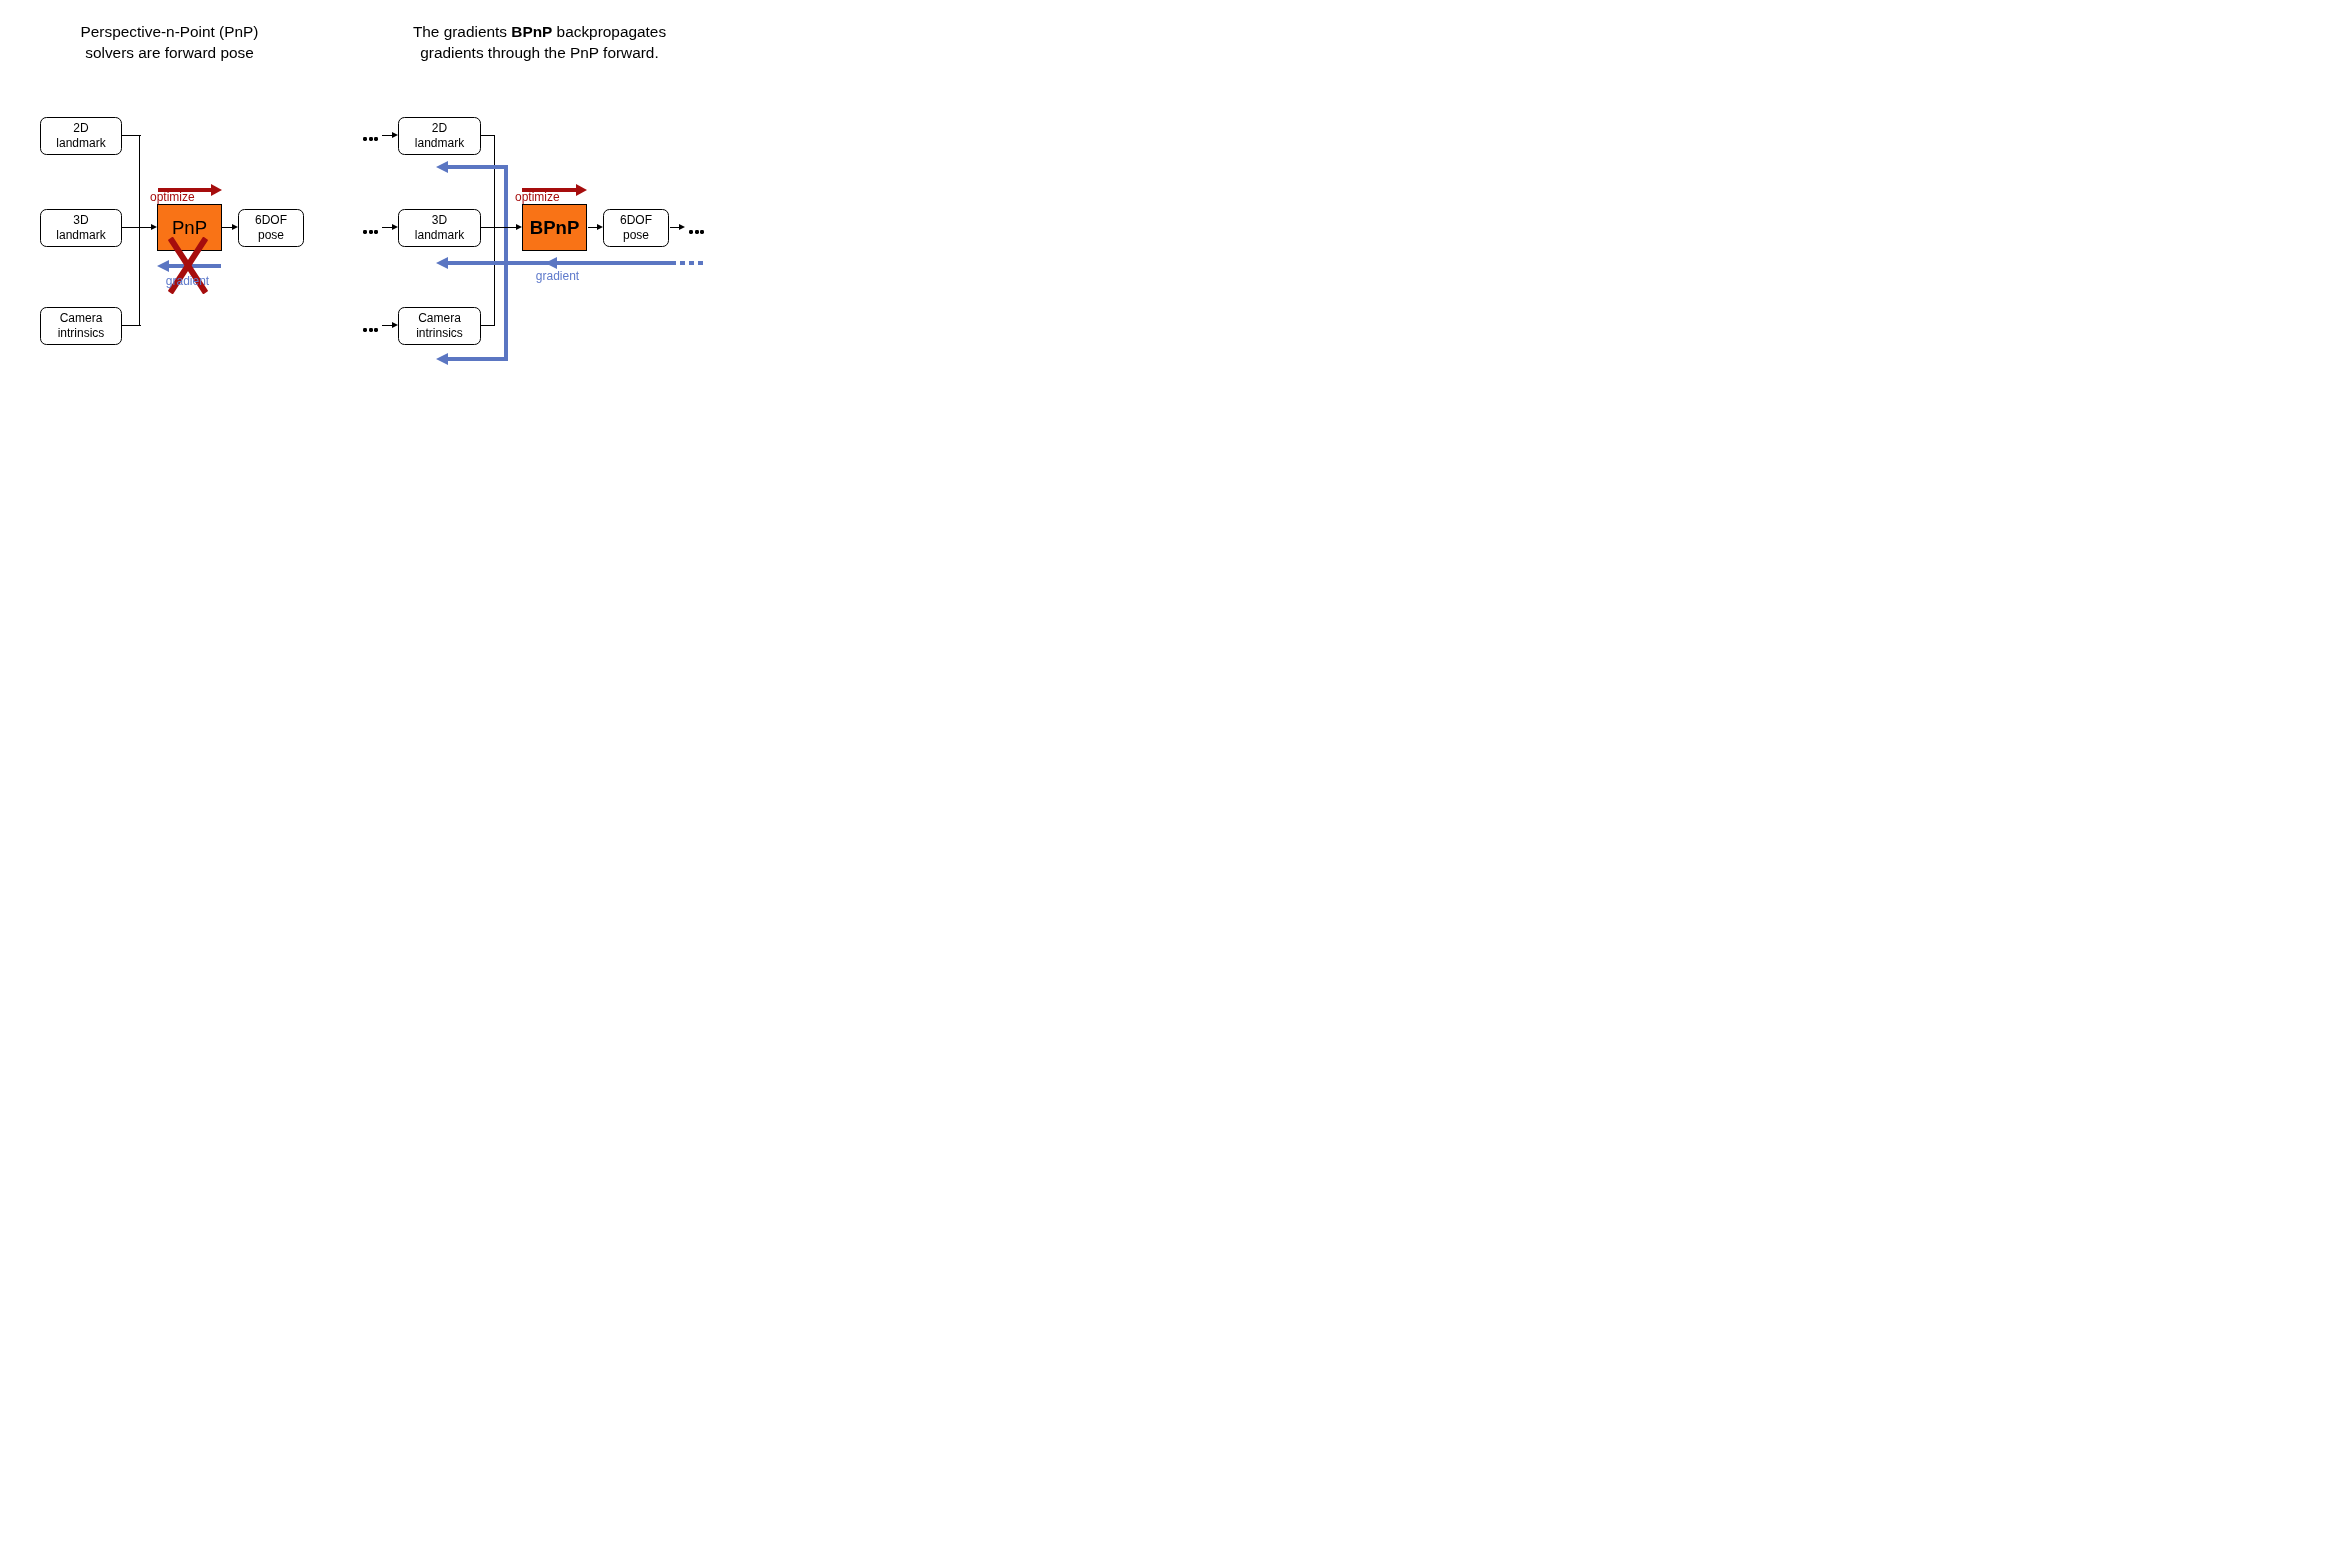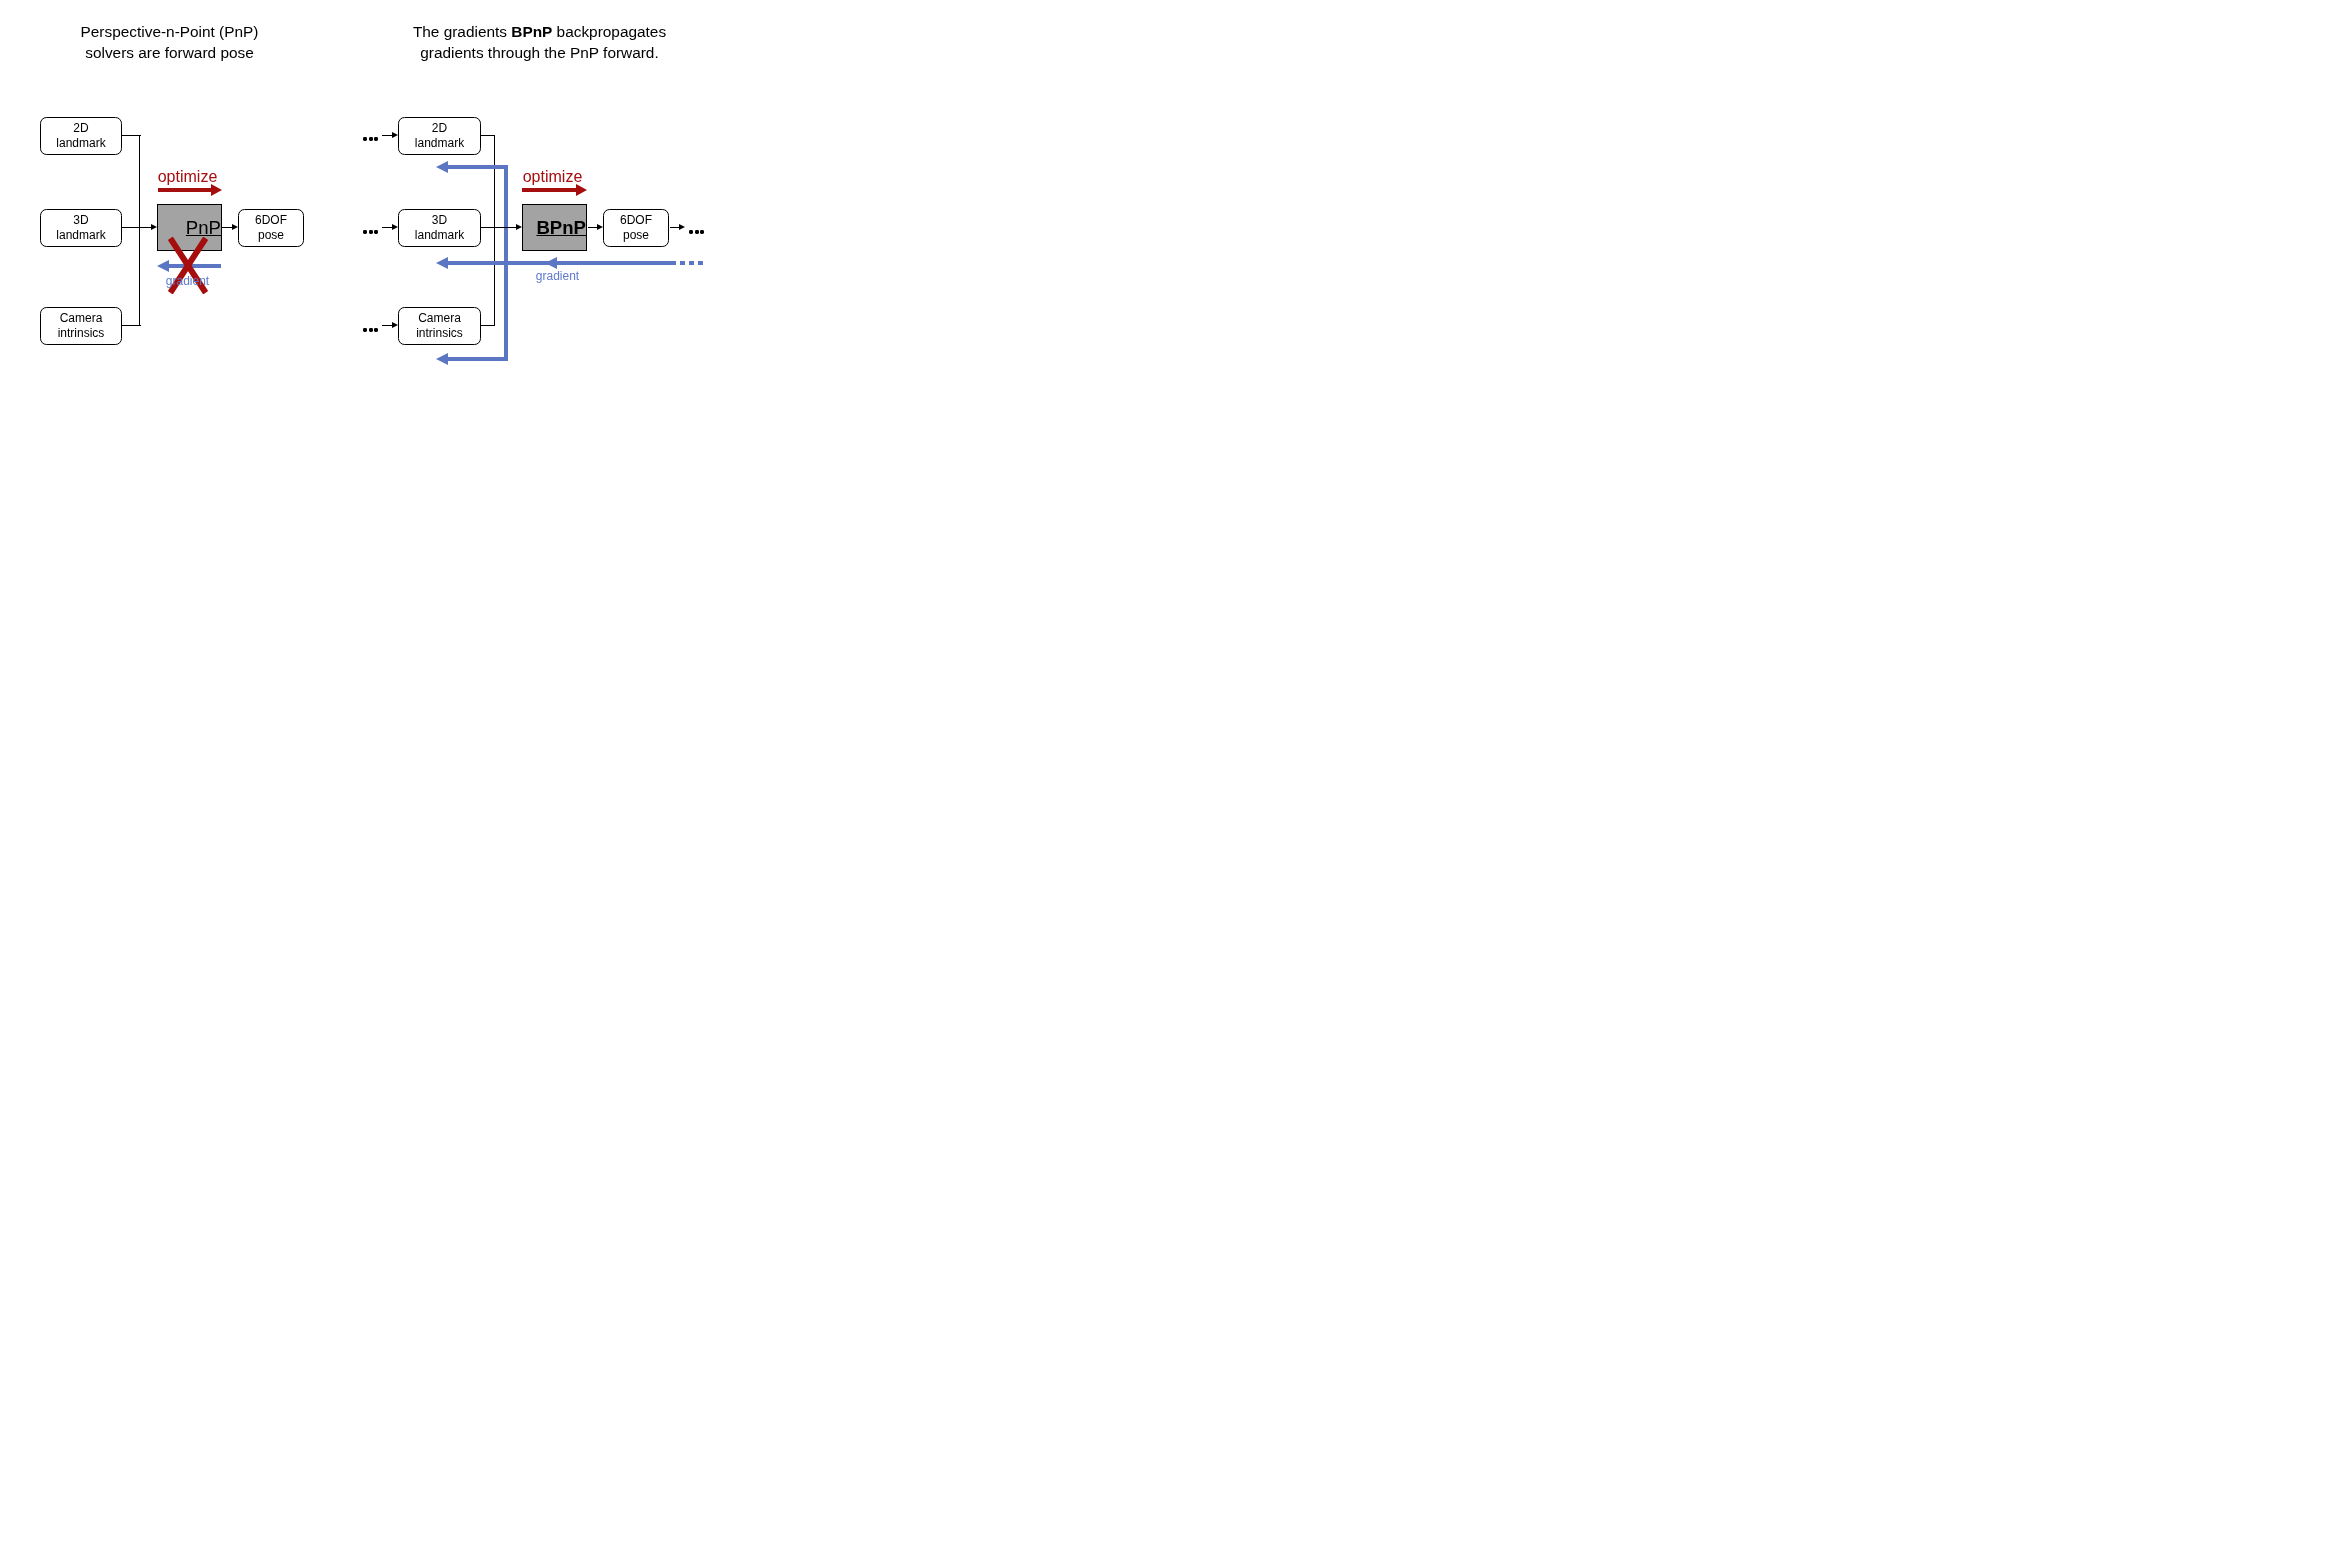--- a/index.html
+++ b/index.html
@@ -3,36 +3,36 @@
 <meta charset="utf-8">
 <style>
   html,body{margin:0;padding:0;background:#fff;}
   .stage{position:relative;width:724px;height:391px;background:#fff;overflow:hidden;
          font-family:"Liberation Sans",sans-serif;color:#000;}
   .abs{position:absolute;}
   .title{font-size:15.4px;line-height:20.5px;text-align:center;white-space:nowrap;}
   .rbox{border:1.4px solid #000;border-radius:6.5px;background:#fff;box-sizing:border-box;
         display:flex;flex-direction:column;align-items:center;justify-content:center;
         font-size:12px;line-height:15px;text-align:center;z-index:5;}
-  .sbox{border:1.9px solid #000;background:#a3a3a3;box-sizing:border-box;
-        display:flex;align-items:center;justify-content:flex-end;font-size:18.6px;z-index:5;text-decoration:underline;}
+  .sbox{border:1.9px solid #000;background:#f97316;box-sizing:border-box;
+        display:flex;align-items:center;justify-content:center;font-size:18.6px;z-index:5;}
   .bold{font-weight:bold;}
   .hline{background:#000;height:0.9px;z-index:2;}
   .vline{background:#000;width:0.9px;z-index:2;}
   .hline.z4{z-index:4;}
   .head-blk{width:0;height:0;border-top:3.3px solid transparent;border-bottom:3.3px solid transparent;
             border-left:6.5px solid #000;z-index:4;}
   .shaft-red{background:var(--red);height:4.2px;z-index:3;}
   .head-red{width:0;height:0;border-top:6px solid transparent;border-bottom:6px solid transparent;
             border-left:11.2px solid var(--red);z-index:3;}
   .shaft-blue{background:var(--blue);z-index:3;}
   .head-blue{width:0;height:0;border-top:6px solid transparent;border-bottom:6px solid transparent;
              border-right:12px solid var(--blue);z-index:3;}
   .bdash{width:5.1px;height:4.2px;background:var(--blue);z-index:3;}
-  .lbl-red{color:var(--red);font-size:16px;line-height:12px;text-align:center;z-index:6;}
+  .lbl-red{color:var(--red);font-size:12px;line-height:12px;text-align:left;z-index:6;margin-top:20px;}
   .lbl-blue{color:var(--blue-text);font-size:12px;line-height:12px;text-align:center;z-index:6;}
   .dots{display:flex;gap:1.4px;z-index:4;}
   .dot{width:4.2px;height:4.2px;background:#000;border-radius:1.4px;}
   .xbar{width:6px;height:65px;background:var(--red);border-radius:0.9px;z-index:6;}
 </style>
 </head>
 <body>
 
 <div class="stage">
 

